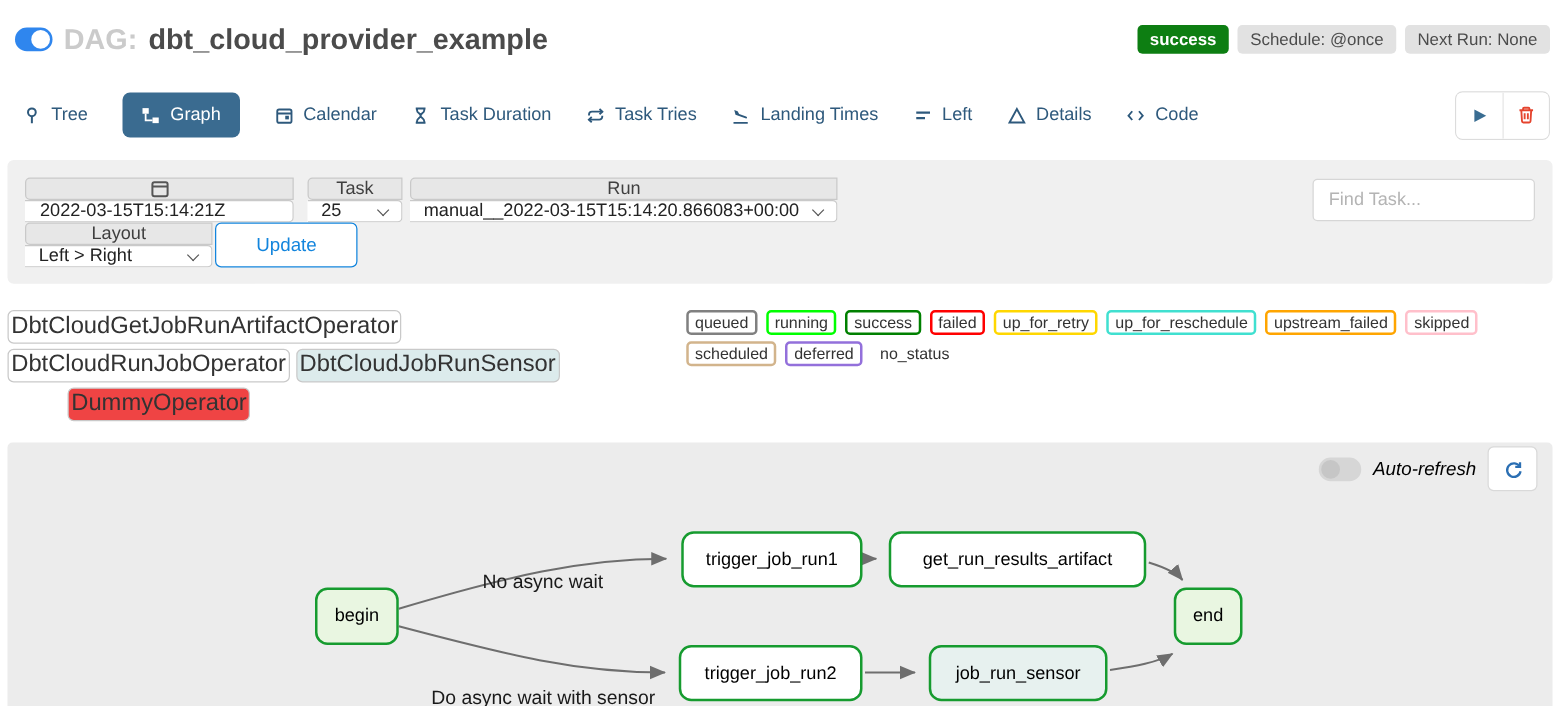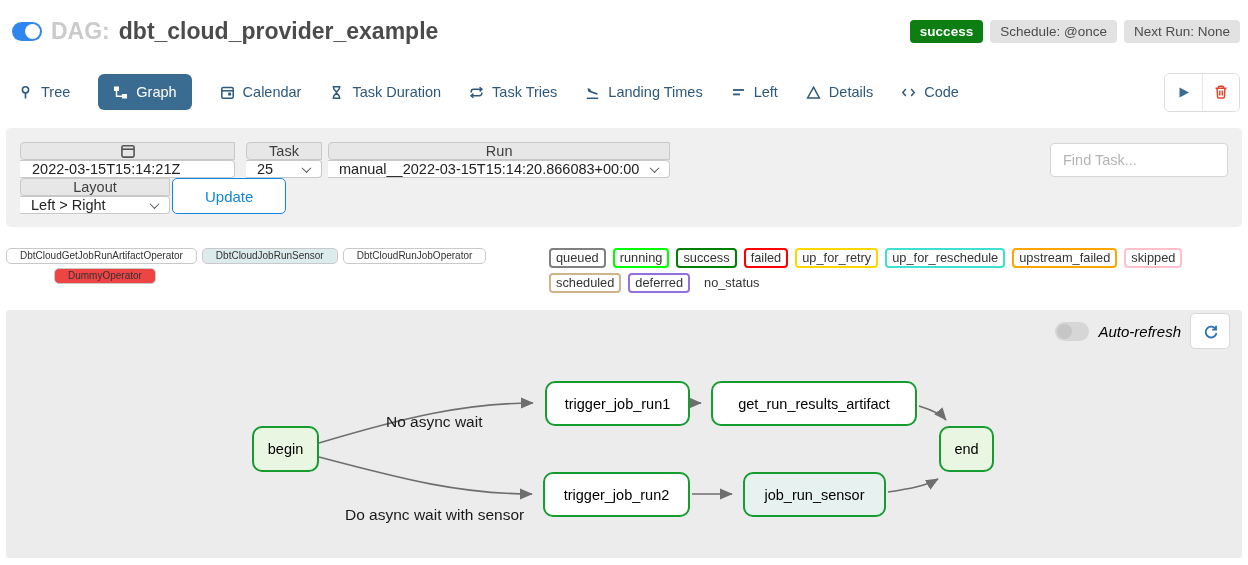--- a/index.html
+++ b/index.html
@@ -36,21 +36,21 @@
   .addon { background: #e7e7e7; border: 1px solid #c9c9c9; display: flex; align-items: center; justify-content: center; padding: 0 13px; font-size: 14.5px; color: #3f3f3f; white-space: nowrap; }
   .tinput { background: #fff; border: 1px solid #c9c9c9; font-size: 14.5px; color: #222; padding: 0 12px; outline: none; font-family: "Liberation Sans", sans-serif; }
   .select { background: #fff; border: 1px solid #c9c9c9; display: flex; align-items: center; justify-content: space-between; padding: 0 11px; font-size: 14.5px; color: #222; gap: 12px; cursor: pointer; white-space: nowrap; }
   .chev { width: 7px; height: 7px; border-right: 1.6px solid #555; border-bottom: 1.6px solid #555; transform: rotate(45deg) translate(-1px,-1px); flex: none; }
   .find-input { margin-left: auto; width: 178px; height: 34px; border: 1px solid #d6d6d6; border-radius: 4px; padding: 0 12px; font-size: 14.5px; color: #333; background: #fff; outline: none; font-family: "Liberation Sans", sans-serif; }
   .find-input::placeholder { color: #b4b4b4; }
   .update-btn { height: 36px; padding: 0 32px; margin-left: 2px; background: #fff; border: 1.5px solid #1385dd; color: #1385dd; border-radius: 5px; font-size: 15px; cursor: pointer; font-family: "Liberation Sans", sans-serif; }
   
   .legend { display: flex; margin: 21px 6px 0; align-items: flex-start; }
   .ops { width: 543px; flex: none; display: flex; flex-wrap: wrap; gap: 4px 5px; }
-  .op-badge { border: 1.5px solid #c9c9c9; border-radius: 5px; padding: 1px 13px 2px; font-size: 10px; color: #333; background: #fff; white-space: nowrap; }
+  .op-badge { border: 1.5px solid #c9c9c9; border-radius: 5px; padding: 1px 2px 2px; font-size: 19px; color: #333; background: #fff; white-space: nowrap; }
   .stats { flex: 1; display: flex; flex-wrap: wrap; gap: 5px 7px; align-content: flex-start; }
   .stat-badge { border: 2px solid #888; border-radius: 4px; padding: 0 5px 1px; font-size: 12.8px; color: #333; background: #fff; white-space: nowrap; }
   .stat-badge.noborder { border-color: transparent; background: transparent; }
   
   .graph-panel { position: relative; margin: 17px 6px 0; height: 248px; background: #ececec; border-radius: 4px; }
   .autorefresh { position: absolute; top: 3px; right: 12px; display: flex; align-items: center; gap: 9px; z-index: 3; }
   .toggle-off { width: 34px; height: 19px; border-radius: 10px; background: #d6d6d6; position: relative; cursor: pointer; flex: none; }
   .toggle-off .knob { position: absolute; left: 2px; top: 2px; width: 15px; height: 15px; background: #c6c6c6; border-radius: 50%; }
   .ar-label { font-size: 15px; color: #000000; font-style: italic; }
   .refresh-btn { width: 40px; height: 36px; background: #fff; border: 1px solid #d9d9d9; border-radius: 5px; display: flex; align-items: center; justify-content: center; cursor: pointer; }
@@ -194,22 +194,22 @@
           <span class="chev"></span>
         </span>
     </div>
     <button class="update-btn">Update</button>
   </div>
 </div>
 
 <div class="legend">
   <div class="ops">
     <span class="op-badge" style="background: rgb(255, 255, 255);">DbtCloudGetJobRunArtifactOperator</span>
+    <span class="op-badge" style="background: rgb(255, 255, 255);">DbtCloudRunJobOperator</span>
     <span class="op-badge" style="background: rgb(220, 235, 236);">DbtCloudJobRunSensor</span>
-    <span class="op-badge" style="background: rgb(255, 255, 255);">DbtCloudRunJobOperator</span>
     <span class="op-badge" style="background: #ef4444; margin-left: 48px;">DummyOperator</span>
   </div>
   <div class="stats">
     <span class="stat-badge" style="border-color: rgb(128, 128, 128);">queued</span>
     <span class="stat-badge" style="border-color: rgb(0, 255, 0);">running</span>
     <span class="stat-badge" style="border-color: rgb(0, 128, 0);">success</span>
     <span class="stat-badge" style="border-color: rgb(255, 0, 0);">failed</span>
     <span class="stat-badge" style="border-color: rgb(255, 215, 0);">up_for_retry</span>
     <span class="stat-badge" style="border-color: rgb(64, 224, 208);">up_for_reschedule</span>
     <span class="stat-badge" style="border-color: rgb(255, 165, 0);">upstream_failed</span>

